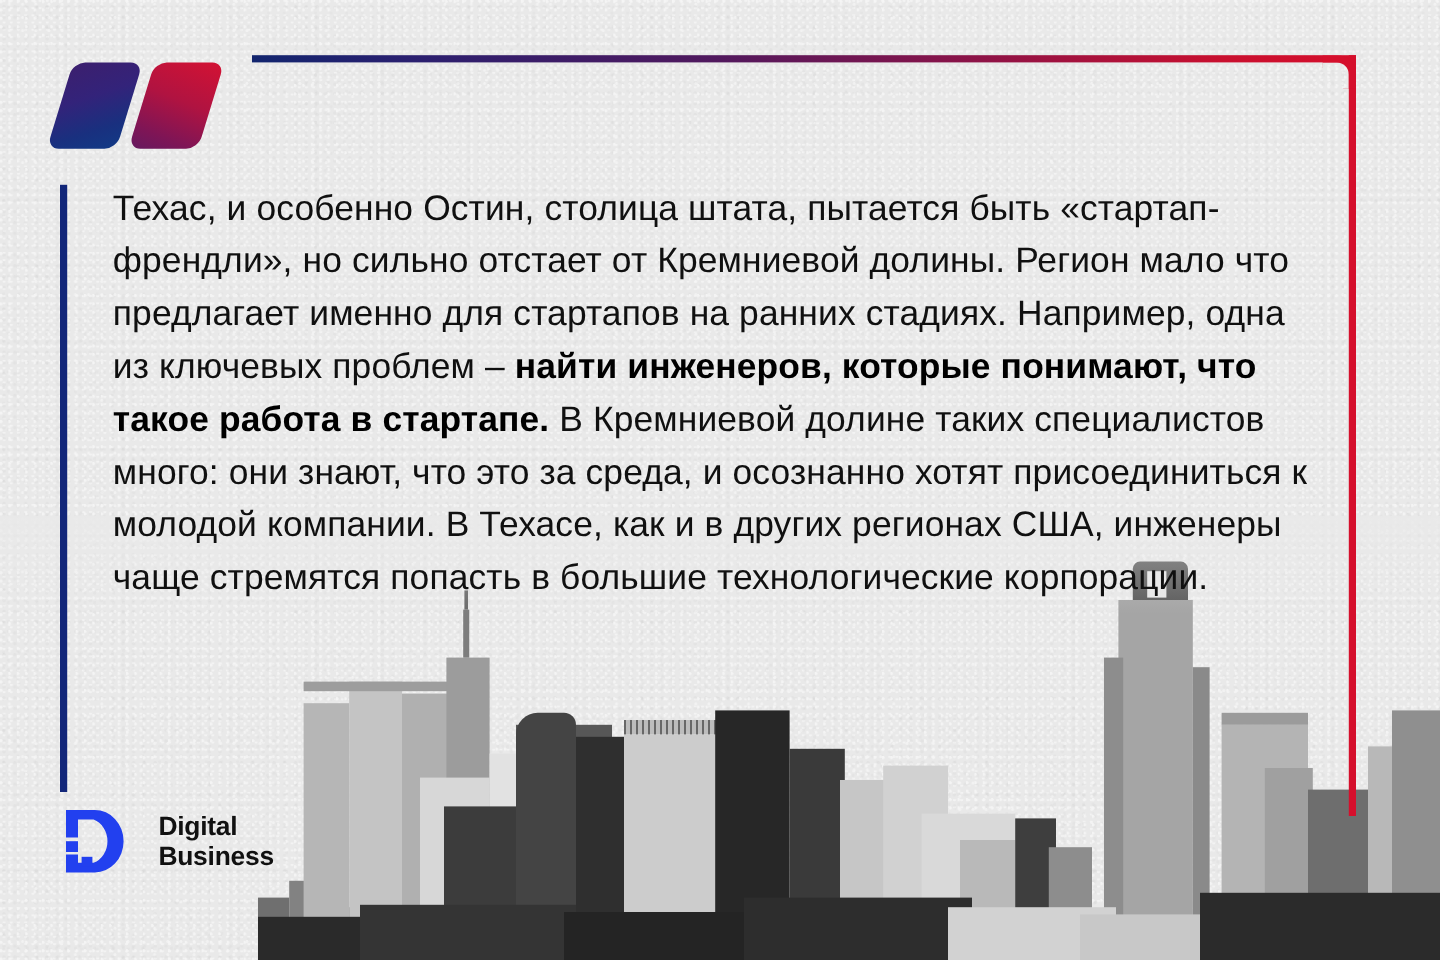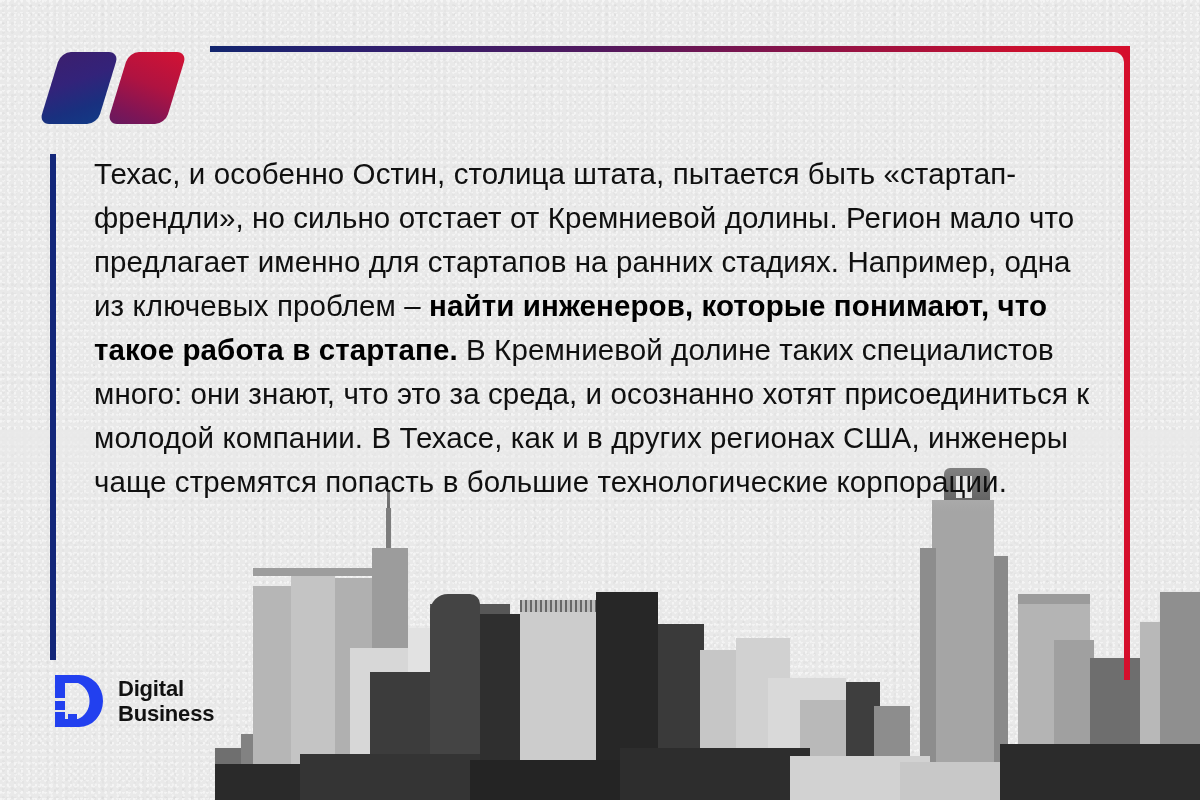--- a/index.html
+++ b/index.html
@@ -116,21 +116,21 @@
       repeating-linear-gradient(to right, rgba(255,255,255,.35) 0 1px, rgba(0,0,0,0) 1px 7px);
   }
   #skyline-haze{
     position:absolute;inset:0;z-index:5;pointer-events:none;
     background:linear-gradient(to bottom, rgba(233,233,233,.92) 0%, rgba(233,233,233,.30) 9%, rgba(233,233,233,0) 22%);
   }
 
   
   #logo{
     position:absolute;z-index:10;left:52px;top:672px;
-    display:flex;align-items:center;gap:12px;
+    display:flex;align-items:center;gap:26px;
   }
   #logo-mark{width:54px;height:58px;display:block;}
   #logo-words{
     font-size:22px;line-height:25px;font-weight:700;color:#111;
     letter-spacing:-.2px;
   }
 </style>
 </head>
 <body>
 

